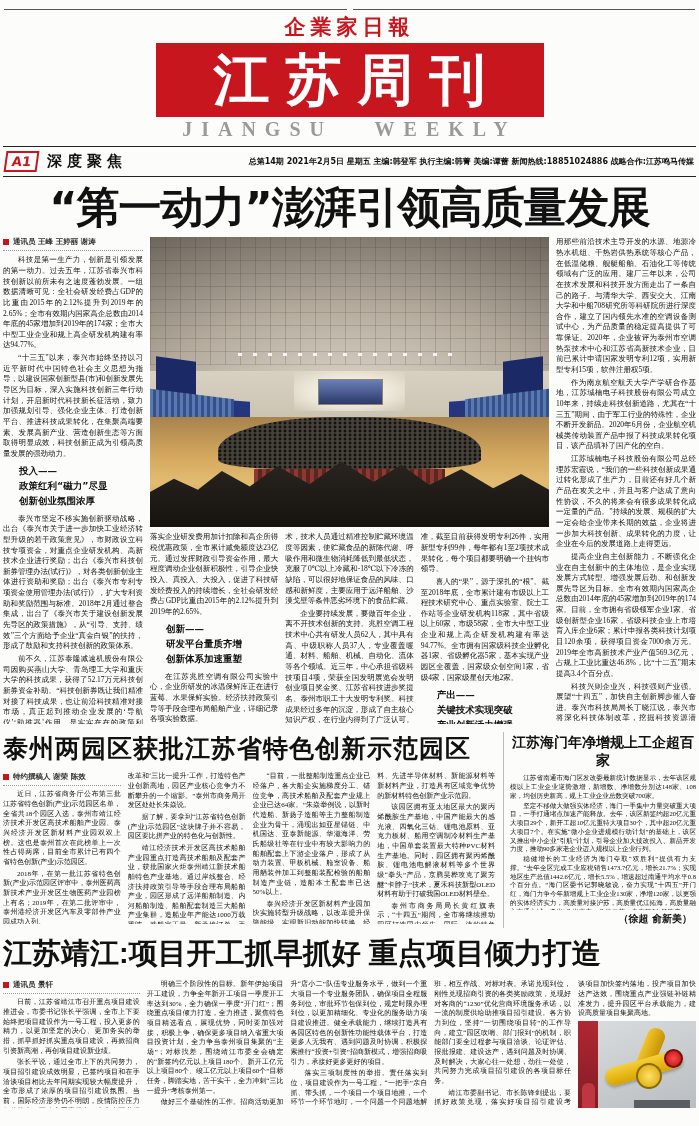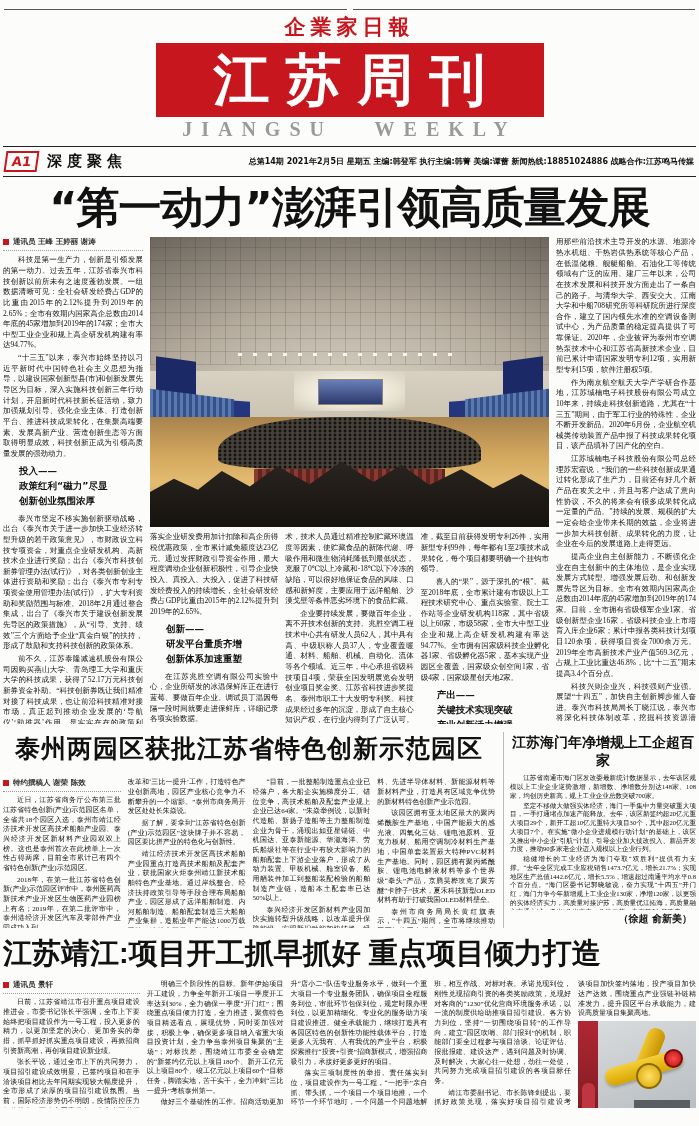--- a/index.html
+++ b/index.html
@@ -64,21 +64,21 @@
   .ph-crowd-mid{position:absolute;left:17%;right:17%;top:62%;height:18%;background-color:#46423b;
     background-image:radial-gradient(circle at 2px 2px,#14110e 1.3px,transparent 1.7px);background-size:5px 4px;
     border-radius:45% 45% 25% 25% / 65% 65% 18% 18%;}
   .ph-redseats{position:absolute;left:26%;right:26%;top:80%;height:7%;
     background:repeating-linear-gradient(90deg,#8a3a30 0 4px,#5f241e 4px 8px);}
   .ph-crowd-fore{position:absolute;left:0;right:0;bottom:0;height:27%;background:linear-gradient(#2d2823,#16120e);
     clip-path:polygon(0 55%,6% 38%,12% 52%,18% 28%,25% 48%,32% 22%,40% 45%,48% 16%,56% 42%,63% 20%,70% 46%,78% 26%,86% 50%,93% 32%,100% 52%,100% 100%,0 100%);}
   
   .article2{display:flex;gap:8px;padding:8px 3px 0;height:196px;}
   .a2main{flex:1;overflow:hidden;}
-  .headline2{font-size:25px;font-weight:900;text-align:center;margin:0 0 13px;letter-spacing:1px;
+  .headline2{font-size:25px;font-weight:900;text-align:left;margin:0 0 7px;letter-spacing:1px;
              font-family:Liberation Mono, monospace;}
   .a2cols{display:flex;gap:7px;height:152px;overflow:hidden;}
   .a2c{flex:1;overflow:hidden;}
   .a2c .para{font-size:7px;line-height:1.38;}
   .sidebar2{width:186px;flex:0 0 186px;border-left:1px solid #bbb;padding-left:6px;display:flex;flex-direction:column;overflow:hidden;}
   .headline-side{font-size:14px;font-weight:900;text-align:center;margin:2px 0 4px;font-family:"DejaVu Sans",sans-serif;}
   .sbody{flex:1;overflow:hidden;}
   .sidebar2 .para{font-size:6.6px;line-height:1.33;margin-bottom:1px;}
   .sign{text-align:right;font-size:10px;font-weight:bold;padding:2px 4px 2px 0;font-family:"DejaVu Sans",sans-serif;}
   
@@ -171,21 +171,21 @@
       </div>
       <div class="midcols">
         <div class="mc">
           <p class="para">落实企业研发费用加计扣除和高企所得税优惠政策，全市累计减免额度达23亿元。通过发挥财政引导资金作用，最大程度调动企业创新积极性，引导企业快投入、真投入、大投入，促进了科技研发经费投入的持续增长，全社会研发经费占GDP比重由2015年的2.12%提升到2019年的2.65%。</p>
           <div class="subhead">
               <p class="subline">创新——</p>
               <p class="subline">研发平台量质齐增</p>
               <p class="subline">创新体系加速重塑</p>
             </div>
           <div>
-              <p class="para indent">在江苏兆胜空调有限公司实验中心，企业所研发的冰温保鲜库正在进行蓝莓、要做百年企业。调试员丁温因每隔一段时间就要走进保鲜库，详细记录各项实验数据。</p>
+              <p class="para indent">在江苏兆胜空调有限公司实验中心，企业所研发的冰温保鲜库正在进行蓝莓、水果保鲜实验。经济扶持政策引导等手段合理布局船舶产业，详细记录各项实验数据。</p>
             </div>
         </div>
         <div class="mc">
           <p class="para">术，技术人员通过精准控制贮藏环境温度等因素，使贮藏食品的新陈代谢、呼吸作用和微生物消耗降低到最低状态，克服了0℃以上冷藏和-18℃以下冷冻的缺陷，可以很好地保证食品的风味、口感和新鲜度，主要应用于远洋船舶、沙漠戈壁等条件恶劣环境下的食品贮藏。</p>
           <div>
               <p class="para indent">企业要持续发展，要做百年企业，离不开技术创新的支持。兆胜空调工程技术中心共有研发人员62人，其中具有高、中级职称人员37人，专业覆盖暖通、材料、船舶、机械、自动化、流体等各个领域。近三年，中心承担省级科技项目4项，荣获全国发明展览会发明创业项目奖金奖、江苏省科技进步奖提名、泰州市职工十大发明专利奖。科技成果经过多年的沉淀，形成了自主核心知识产权，在行业内得到了广泛认可。兆胜空调有限公司研究所所长蒋兵介绍，公司每年投入销售收入的5%作为研发资金，依托技术中心先后制定了4项国家标</p>
             </div>
         </div>
         <div class="mc">
           <p class="para">准，截至目前获得发明专利26件，实用新型专利99件，每年都有1至2项技术成果转化，每个项目都要明确一个挂钩市领导。</p>
@@ -273,21 +273,21 @@
             <p class="para indent">张长平说，通过全市上下的共同努力，项目招引建设成效明显，已签约项目和在手洽谈项目相比去年同期实现较大幅度提升，全市形成了浓厚的项目招引建设氛围。当前，国际经济形势仍不明朗，疫情防控压力仍然较大，不确定因素很多，全市上下必须立足于早、立足于快，全力以赴，务实苦干，以积极主动的作为，有效应对不确定性的变化。</p>
           </div>
       </div>
       <div class="a3c">
         <div>
             <p class="para indent">明确三个阶段性的目标。新年伊始项目开工建设，力争全年新开工项目一季度开工率达到30%，全力确保一季度“开门红”；围绕重点项目倾力打造，全力推进，聚焦特色项目精选看点，展现优势，同时要加强对接，积极上争，确保更多项目纳入省重大项目投资计划，全力争当泰州项目集聚的“主场”；对标找差，围绕靖江市委全会确定的“新签约亿元以上项目180个、新开工亿元以上项目80个、竣工亿元以上项目60个”目标任务，脚踏实地，苦干实干，全力冲刺“三比一提升”考核泰州第一。</p>
             <p class="para indent">做好三个基础性的工作。招商活动更加系统，坚持链式招商、精准招商、专业招商，科学排定全年招商计划，定期组织开展专题招商活动，进一步提高招商实效。服务队伍专业，通过充实力量、加强培训、强化遴选等举措，进一步提</p>
           </div>
       </div>
       <div class="a3c">
-        <p class="para">升“店小二”队伍专业服务水平，做到一个重大项目一个专业服务团队，确保项目全程服务到位，审批环节包保到位，规定时限办理到位，以更加精细化、专业化的服务助力项目建设推进。健全承载能力，继续打造具有各园区特色的创新性功能性载体平台，打造更多人无我有、人有我优的产业平台，积极探索推行“投资+引资”招商新模式，增强招商吸引力，承接好更多更好的项目。</p>
+        <p class="para">升“店小二”队伍专业服务水平，做到一个重大项目一个专业服务团队，确保项目全程服务到位，审批环节包保到位，规定时限办理到位，以更加精细化、专业化的服务助力项目建设推进。健全承载能力，继续打造具有各园区特色的创新性功能性载体平台，打造更多人无我有、遇到问题及时协调，积极探索推行“投资+引资”招商新模式，增强招商吸引力，承接好更多更好的项目。</p>
         <div>
             <p class="para indent">落实三项制度性的举措。责任落实到位，项目建设作为一号工程，“一把手”亲自抓、带头抓，一个项目一个项目地推，一个环节一个环节地盯，一个问题一个问题地解决，真正将心思和精力放到项目建设上来，对排定的拟开工“三比一提升”重大项目，每个项目都要明确一个挂钩市领导、一套推进方案、一个工作专</p>
           </div>
       </div>
       <div class="a3c">
         <p class="para">班，相互作战、对标对表。承诺兑现到位，刚性兑现招商引资的各类奖励政策，兑现好对客商的“1230”优化营商环境服务承诺，以一流的制度供给助推项目招引建设。各方协力到位，坚持“一切围绕项目转”的工作导向，建立“园区吹哨、部门报到”的机制，职能部门要全过程参与项目洽谈、论证评估、报批报建、建设达产，遇到问题及时协调、及时解决，大家心往一处想，劲往一处使，共同努力完成项目招引建设的各项目标任务。</p>
         <div>
             <p class="para indent">靖江市委副书记、市长陈锋剑提出，要抓好政策兑现，落实好项目招引建设考核、“飞地项目”、招商引资人奖励等政策，激发全员招商热情；要抓好项目推进，推动开工项目加快建成，在</p>
           </div>
       </div>

